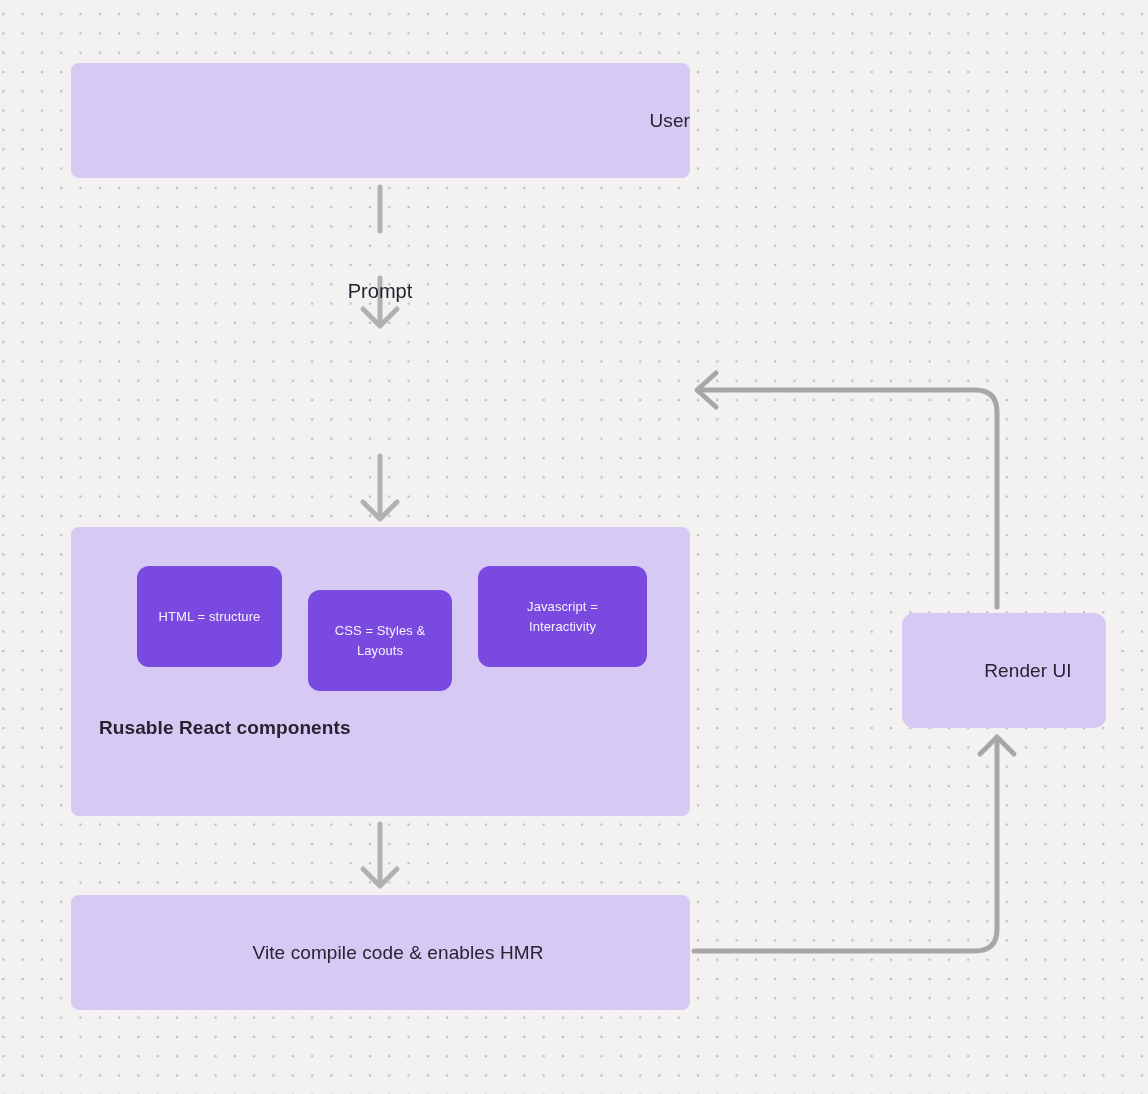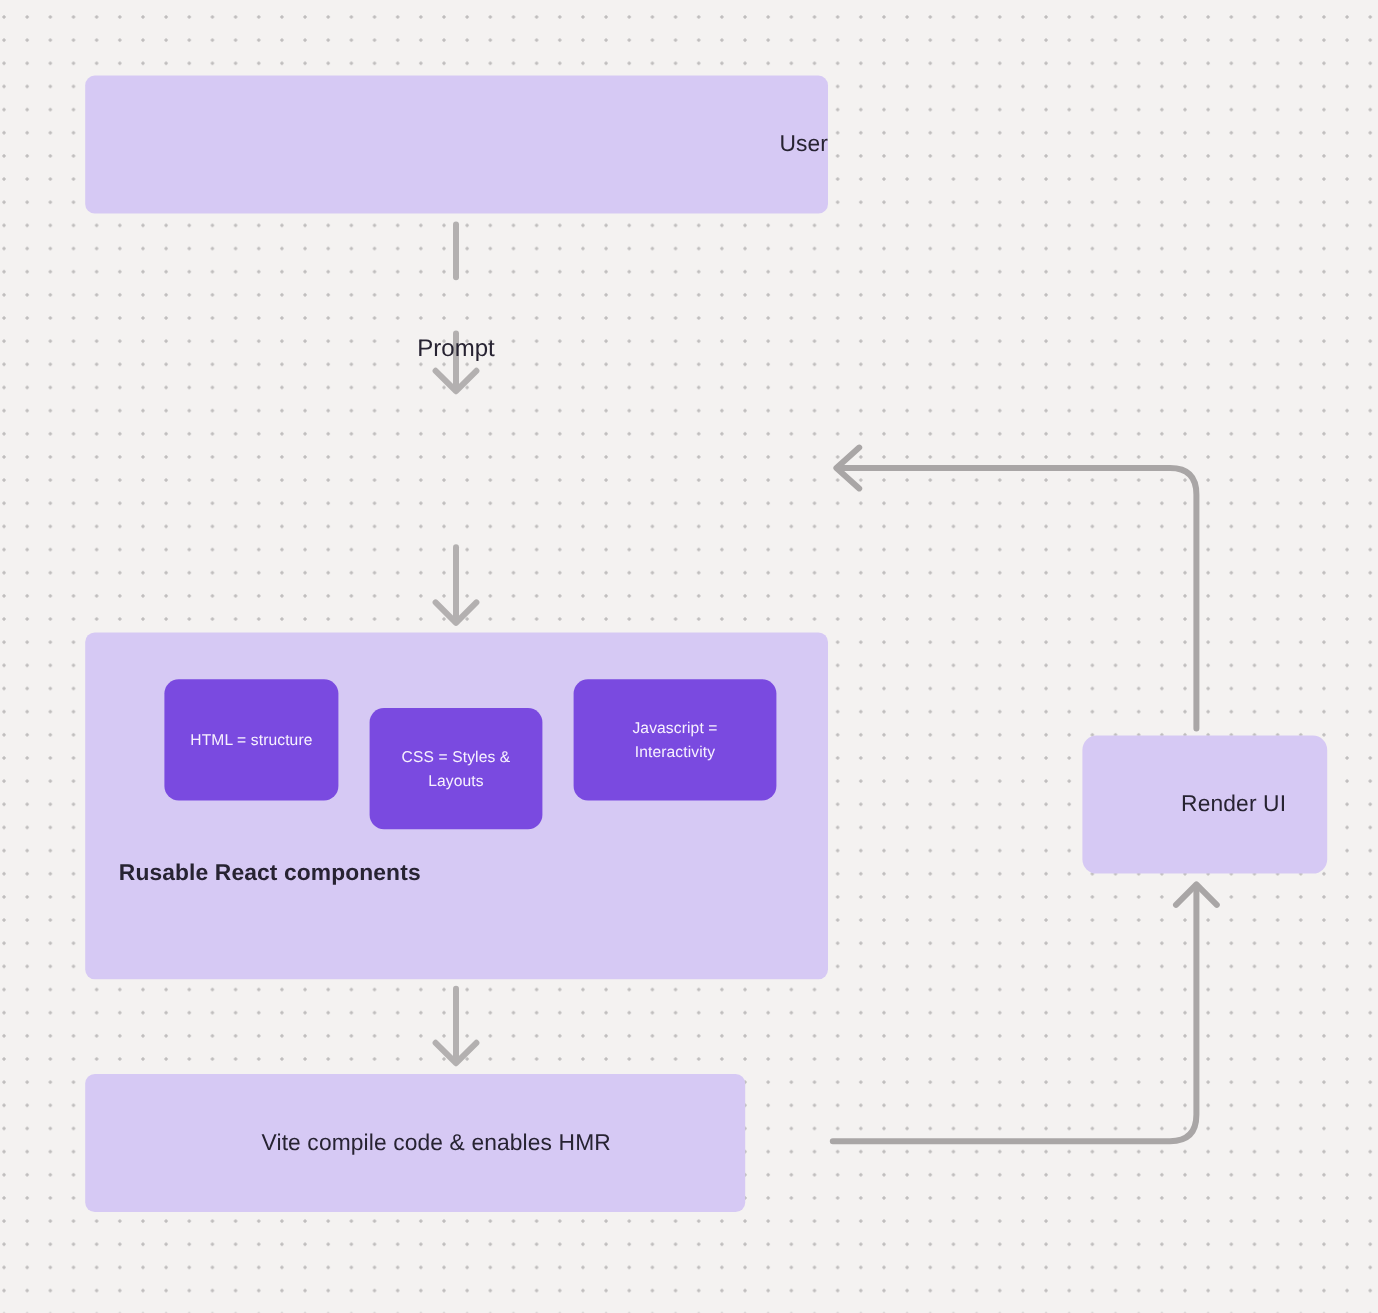--- a/index.html
+++ b/index.html
@@ -52,21 +52,21 @@
     align-items: center;
     justify-content: center;
     font-size: 19px;
     font-weight: 500;
     color: var(--label-text);
     letter-spacing: 0.1px;
   }
   .node-user    { left: 71px;  top: 63px;  width: 619px; height: 115px; justify-content: flex-end; }
   .node-webapp  { left: 71px;  top: 333px; width: 619px; height: 116px; }
   .node-group   { left: 71px;  top: 527px; width: 619px; height: 289px; display: block; }
-  .node-vite    { left: 71px;  top: 895px; width: 550px; height: 115px; padding-left: 35px; }
+  .node-vite    { left: 71px;  top: 895px; width: 619px; height: 115px; padding-left: 35px; }
   .node-render  { left: 902px; top: 613px; width: 204px; height: 115px; border-radius: 12px; padding-left: 48px; }
 
   .chip {
     position: absolute;
     top: 39px;
     height: 101px;
     background: var(--chip-fill);
     border-radius: 12px;
     display: flex;
     align-items: center;

